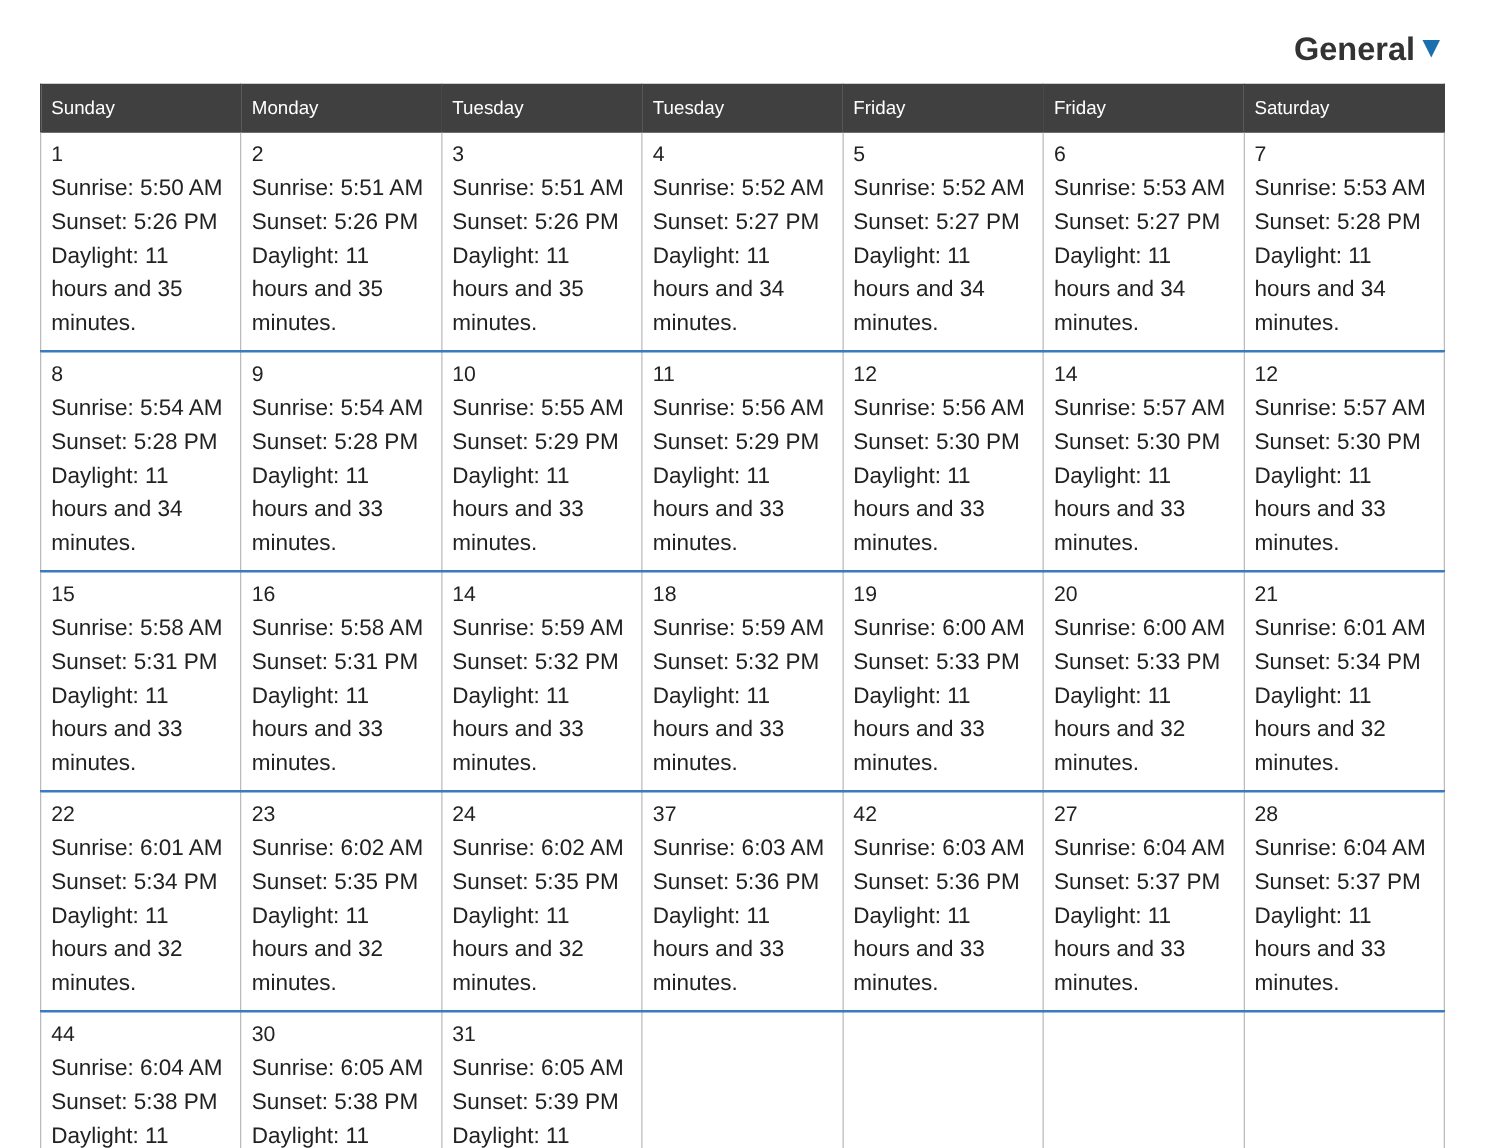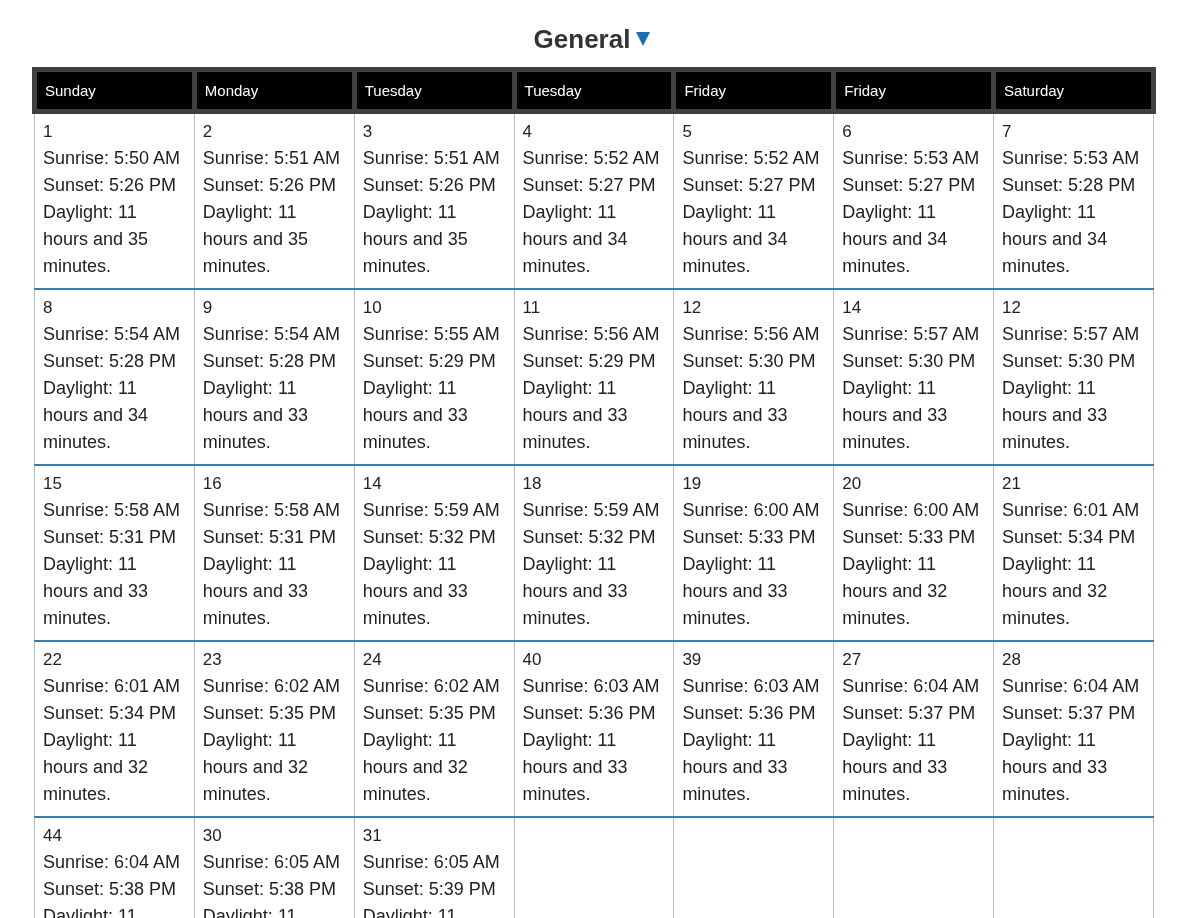--- a/index.html
+++ b/index.html
@@ -5,21 +5,21 @@
     * { box-sizing: border-box; margin: 0; padding: 0; }
     body {
       font-family: Arial, sans-serif;
       background: #fff;
       padding: 24px 32px;
       width: 1188px;
       min-height: 918px;
     }
     .header {
       display: flex;
-      justify-content: center;
+      justify-content: flex-end;
       align-items: flex-start;
       margin-bottom: 16px;
     }
     .logo {
       display: flex;
       flex-direction: column;
       align-items: flex-start;
     }
     .logo-text {
       font-size: 26px;
@@ -39,27 +39,27 @@
       font-weight: normal;
       color: #444;
       margin-top: 4px;
     }
     table {
       width: 100%;
       border-collapse: collapse;
       table-layout: fixed;
     }
     thead tr th {
-      background-color: #000000;
+      background-color: #404040;
       color: #fff;
       padding: 10px 8px;
       font-size: 15px;
       font-weight: normal;
       text-align: left;
-      border: 5px solid #404040;
+      border: 1px solid #404040;
     }
     tbody tr td {
       vertical-align: top;
       padding: 8px 8px;
       font-size: 13px;
       color: #222;
       border: 1px solid #bbb;
       border-bottom: none;
       height: 110px;
     }
@@ -210,25 +210,25 @@
       </td>
         <td>
         <span class="day-number">23</span>
         <span class="day-info">Sunrise: 6:02 AM<br>Sunset: 5:35 PM<br>Daylight: 11 hours and 32 minutes.</span>
       </td>
         <td>
         <span class="day-number">24</span>
         <span class="day-info">Sunrise: 6:02 AM<br>Sunset: 5:35 PM<br>Daylight: 11 hours and 32 minutes.</span>
       </td>
         <td>
-        <span class="day-number">40</span>
+        <span class="day-number">37</span>
         <span class="day-info">Sunrise: 6:03 AM<br>Sunset: 5:36 PM<br>Daylight: 11 hours and 33 minutes.</span>
       </td>
         <td>
-        <span class="day-number">39</span>
+        <span class="day-number">42</span>
         <span class="day-info">Sunrise: 6:03 AM<br>Sunset: 5:36 PM<br>Daylight: 11 hours and 33 minutes.</span>
       </td>
         <td>
         <span class="day-number">27</span>
         <span class="day-info">Sunrise: 6:04 AM<br>Sunset: 5:37 PM<br>Daylight: 11 hours and 33 minutes.</span>
       </td>
         <td>
         <span class="day-number">28</span>
         <span class="day-info">Sunrise: 6:04 AM<br>Sunset: 5:37 PM<br>Daylight: 11 hours and 33 minutes.</span>
       </td>

